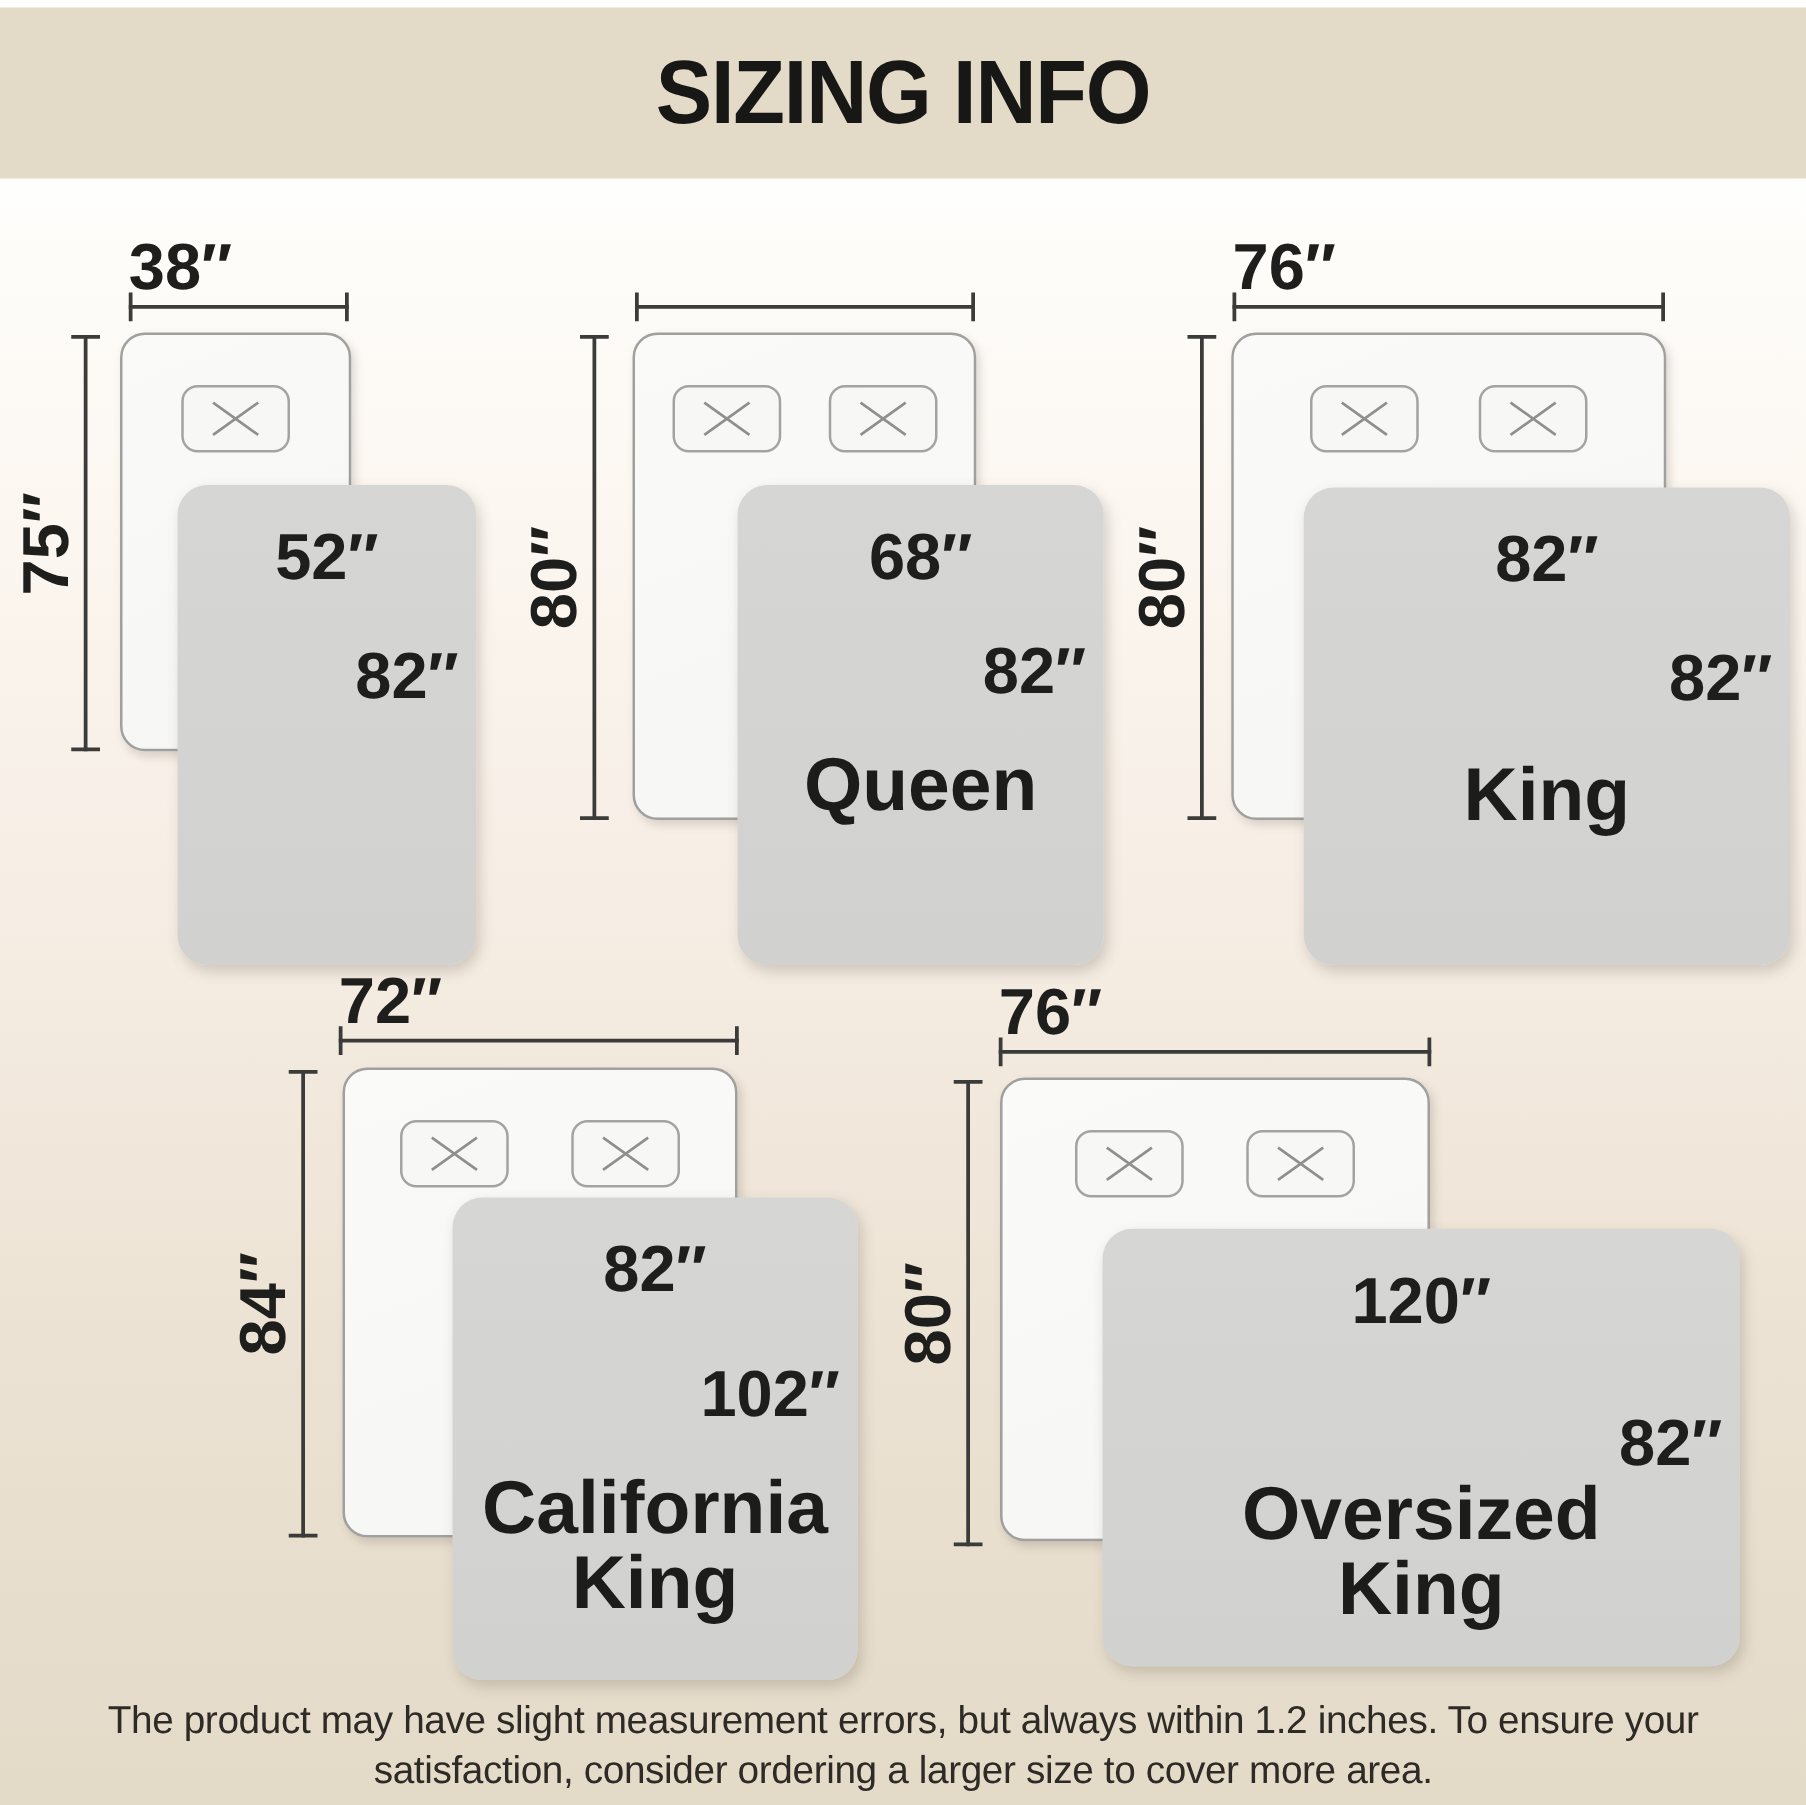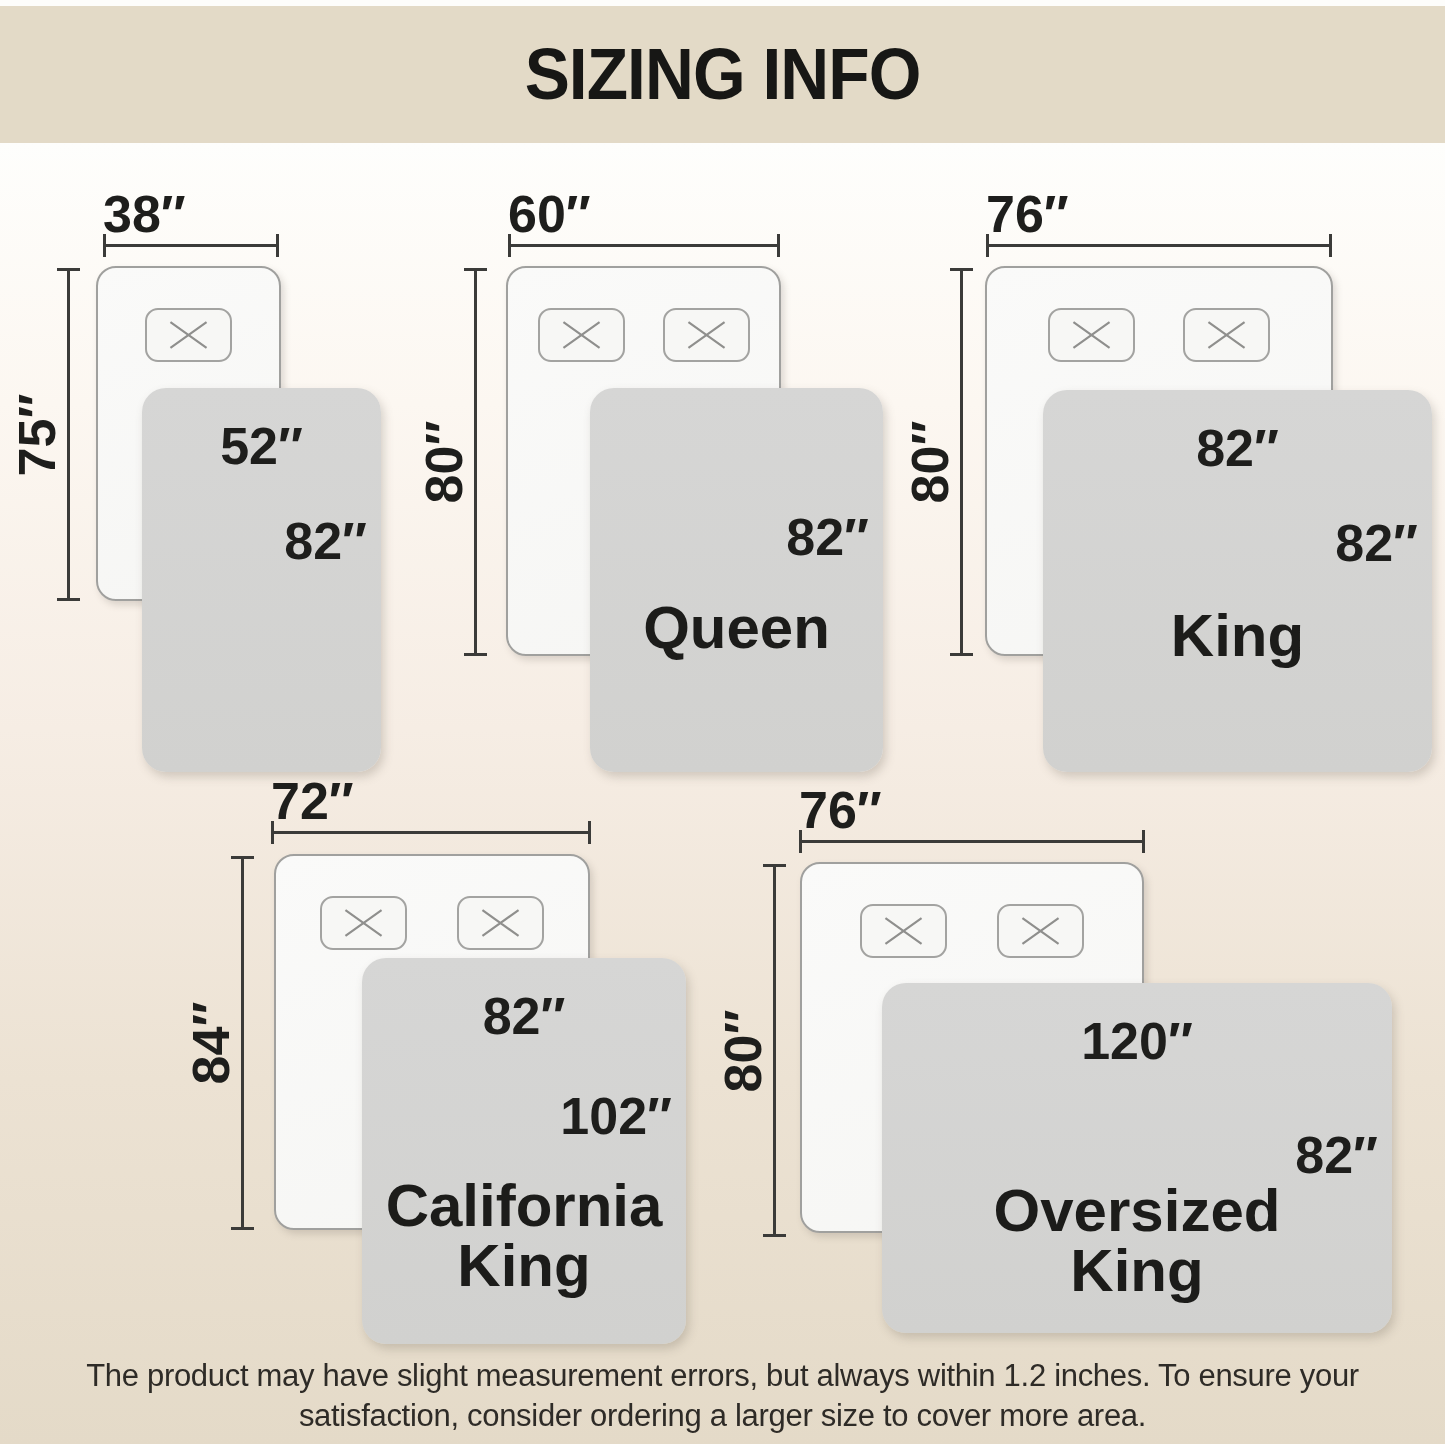--- a/index.html
+++ b/index.html
@@ -135,39 +135,39 @@
         </div>
       </div>
     </div>
     <div class="blanket">
       <div class="bk-w num">52″</div>
       <div class="bk-l num">82″</div>
     </div>
   </div>
 
   <div class="group g1">
-    <div class="wlabel num">60″</div>
     <div class="wline"></div>
     <div class="hline"></div>
     <div class="hlabel num">80″</div>
     <div class="bed">
       <div class="pillows">
         <div class="pillow">
           <svg viewBox="0 0 87 54">
               <path d="M24 13 L63 41 M63 13 L24 41"></path>
             </svg>
         </div>
         <div class="pillow">
           <svg viewBox="0 0 87 54">
               <path d="M24 13 L63 41 M63 13 L24 41"></path>
             </svg>
         </div>
       </div>
     </div>
     <div class="blanket">
+      <div class="bk-w num">68″</div>
       <div class="bk-l num">82″</div>
       <div class="bk-name">
         <span class="nl1">Queen</span>
 
       </div>
     </div>
   </div>
 
   <div class="group g2">
     <div class="wlabel num">76″</div>

